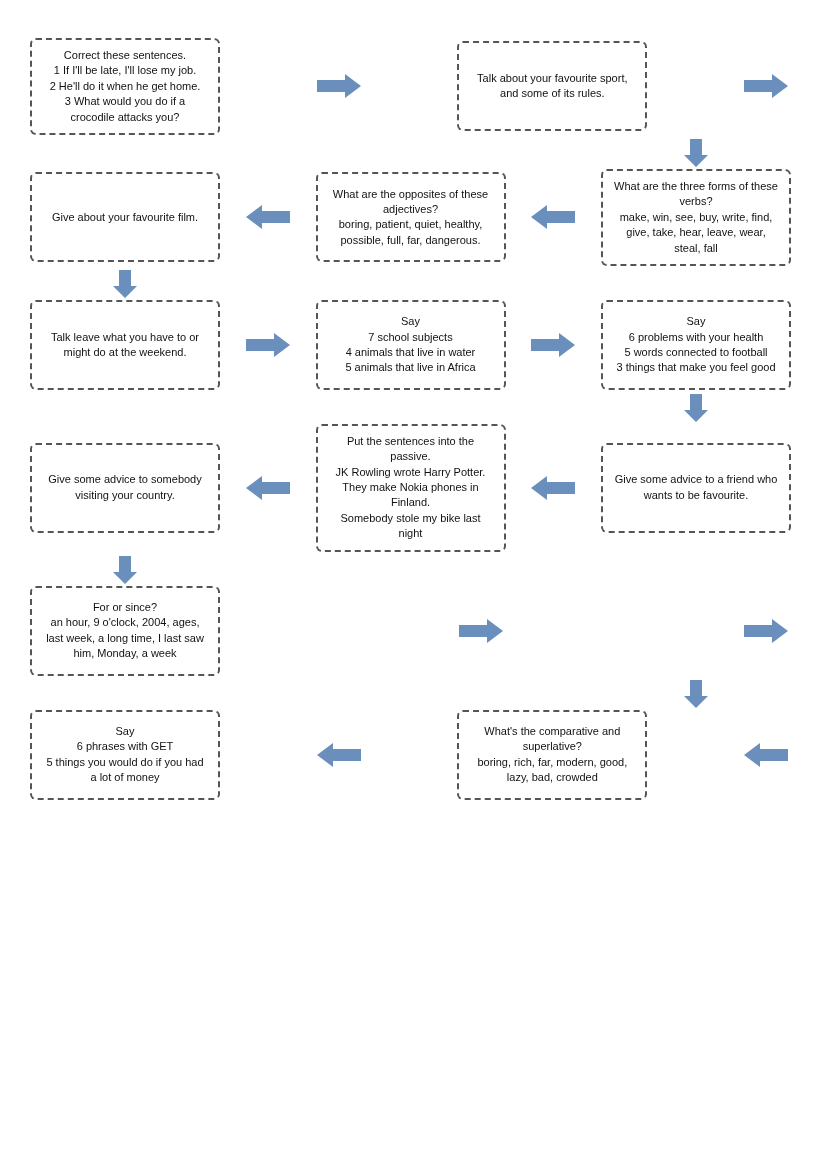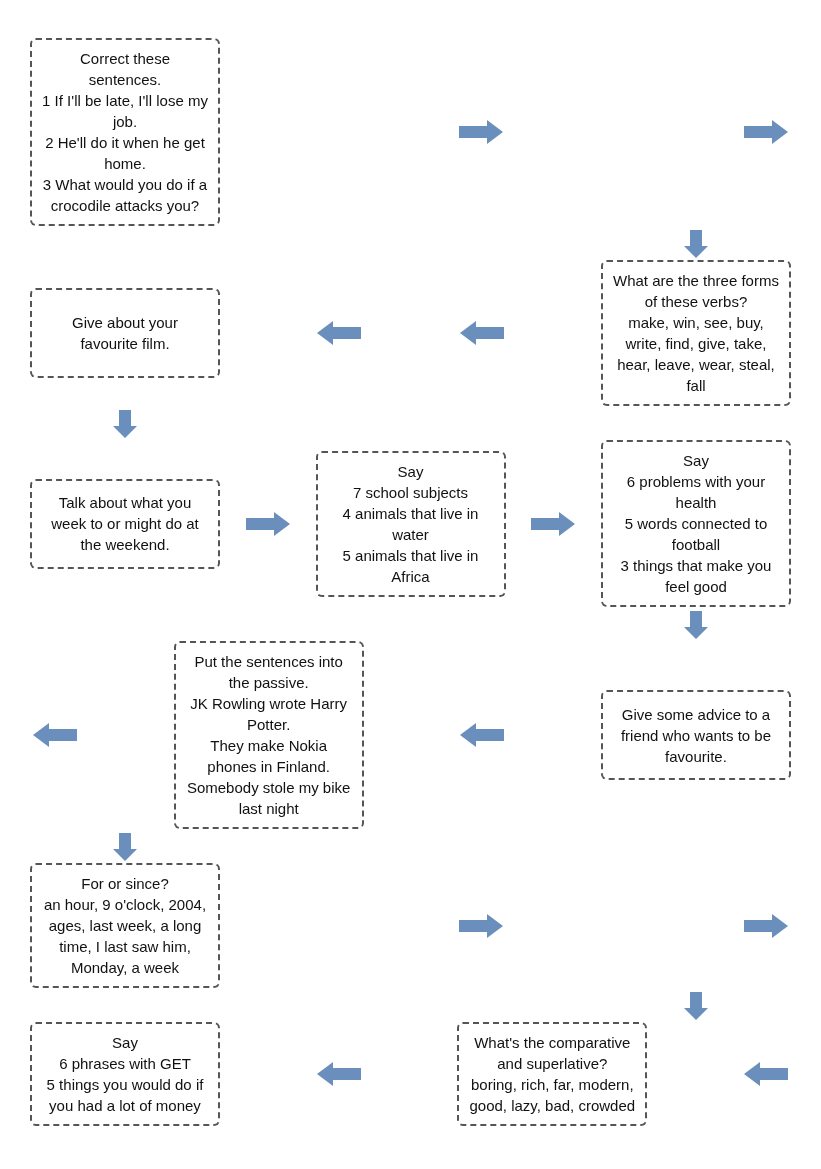--- a/index.html
+++ b/index.html
@@ -29,21 +29,21 @@
     }
     .card {
       border: 2px dashed #555;
       border-radius: 6px;
       width: 190px;
       min-height: 90px;
       display: flex;
       align-items: center;
       justify-content: center;
       text-align: center;
-      font-size: 15px;
+      font-size: 11px;
       line-height: 1.4;
       padding: 8px 10px;
       color: #111;
       background: #fff;
     }
     .arrow-h {
       width: 50px;
       display: flex;
       align-items: center;
       justify-content: center;
@@ -84,20 +84,21 @@
 <h1></h1>
 
 <div class="flowchart" id="flowchart">
     <div class="row">
       <div class="card">Correct these sentences.<br>1 If I'll be late, I'll lose my job.<br>2 He'll do it when he get home.<br>3 What would you do if a crocodile attacks you?</div>
       <div class="arrow-h">
         <svg width="44" height="28" viewBox="0 0 44 28">
           <polygon points="0,8 28,8 28,2 44,14 28,26 28,20 0,20" fill="#6a8fbc"></polygon>
         </svg>
       </div>
+      <div class="card">Talk about your favourite sport, and some of its rules.</div>
       <div class="arrow-h">
         <svg width="44" height="28" viewBox="0 0 44 28">
           <polygon points="0,8 28,8 28,2 44,14 28,26 28,20 0,20" fill="#6a8fbc"></polygon>
         </svg>
       </div>
     </div>
     <div class="connector-row">
       <div class="connector-cell"></div>
       <div class="connector-cell"></div>
       <div class="connector-cell">
@@ -106,38 +107,39 @@
         </svg>
       </div>
     </div>
     <div class="row">
       <div class="card">Give about your favourite film.</div>
       <div class="arrow-h">
         <svg width="44" height="28" viewBox="0 0 44 28">
           <polygon points="44,8 16,8 16,2 0,14 16,26 16,20 44,20" fill="#6a8fbc"></polygon>
         </svg>
       </div>
+      <div class="card">What are the opposites of these adjectives?<br>boring, patient, quiet, healthy, possible, full, far, dangerous.</div>
       <div class="arrow-h">
         <svg width="44" height="28" viewBox="0 0 44 28">
           <polygon points="44,8 16,8 16,2 0,14 16,26 16,20 44,20" fill="#6a8fbc"></polygon>
         </svg>
       </div>
       <div class="card">What are the three forms of these verbs?<br>make, win, see, buy, write, find, give, take, hear, leave, wear, steal, fall</div>
     </div>
     <div class="connector-row">
       <div class="connector-cell">
         <svg width="28" height="28" viewBox="0 0 28 28">
           <polygon points="8,0 20,0 20,16 26,16 14,28 2,16 8,16" fill="#6a8fbc"></polygon>
         </svg>
       </div>
       <div class="connector-cell"></div>
       <div class="connector-cell"></div>
     </div>
     <div class="row">
-      <div class="card">Talk about what you week to or might do at the weekend.</div>
+      <div class="card">Talk leave what you have to or might do at the weekend.</div>
       <div class="arrow-h">
         <svg width="44" height="28" viewBox="0 0 44 28">
           <polygon points="0,8 28,8 28,2 44,14 28,26 28,20 0,20" fill="#6a8fbc"></polygon>
         </svg>
       </div>
       <div class="card">Say<br>7 school subjects<br>4 animals that live in water<br>5 animals that live in Africa</div>
       <div class="arrow-h">
         <svg width="44" height="28" viewBox="0 0 44 28">
           <polygon points="0,8 28,8 28,2 44,14 28,26 28,20 0,20" fill="#6a8fbc"></polygon>
         </svg>
@@ -147,20 +149,21 @@
     <div class="connector-row">
       <div class="connector-cell"></div>
       <div class="connector-cell"></div>
       <div class="connector-cell">
         <svg width="28" height="28" viewBox="0 0 28 28">
           <polygon points="8,0 20,0 20,16 26,16 14,28 2,16 8,16" fill="#6a8fbc"></polygon>
         </svg>
       </div>
     </div>
     <div class="row">
+      <div class="card">Give some advice to somebody visiting your country.</div>
       <div class="arrow-h">
         <svg width="44" height="28" viewBox="0 0 44 28">
           <polygon points="44,8 16,8 16,2 0,14 16,26 16,20 44,20" fill="#6a8fbc"></polygon>
         </svg>
       </div>
       <div class="card">Put the sentences into the passive.<br>JK Rowling wrote Harry Potter.<br>They make Nokia phones in Finland.<br>Somebody stole my bike last night</div>
       <div class="arrow-h">
         <svg width="44" height="28" viewBox="0 0 44 28">
           <polygon points="44,8 16,8 16,2 0,14 16,26 16,20 44,20" fill="#6a8fbc"></polygon>
         </svg>

